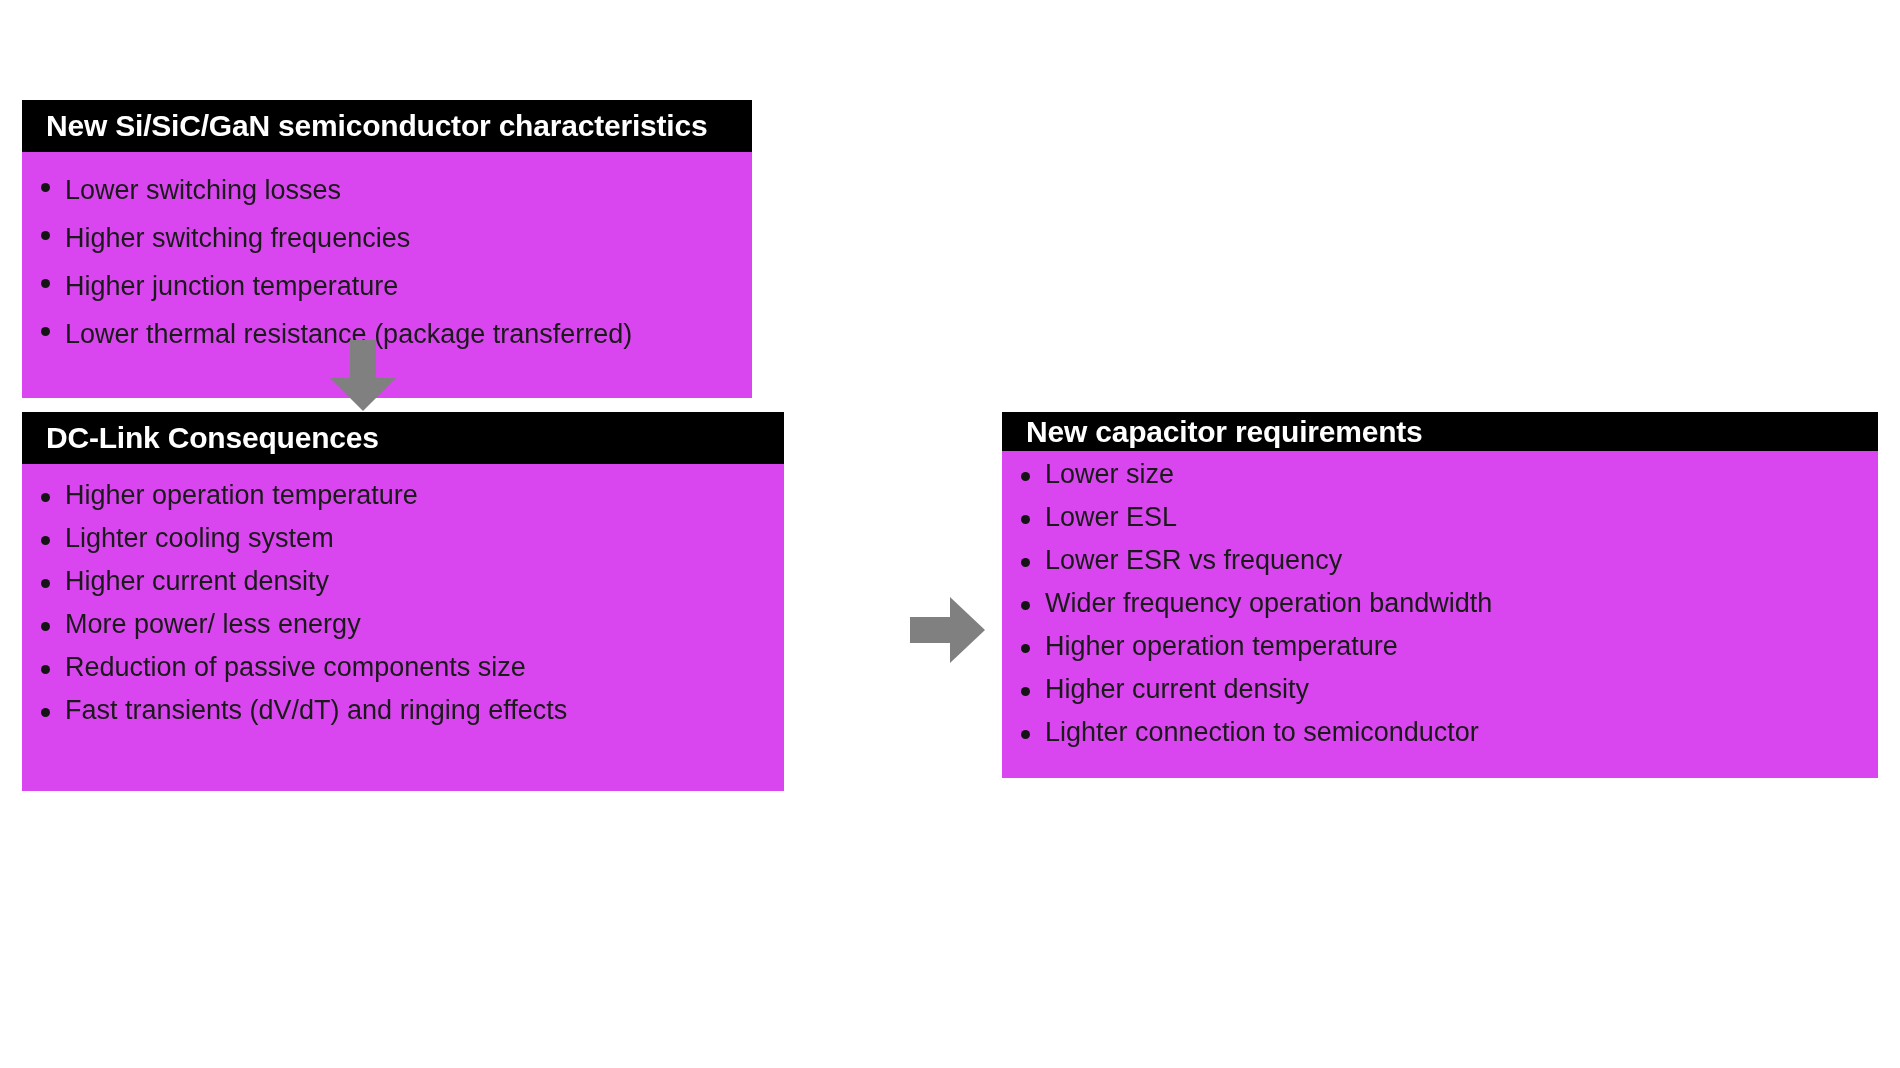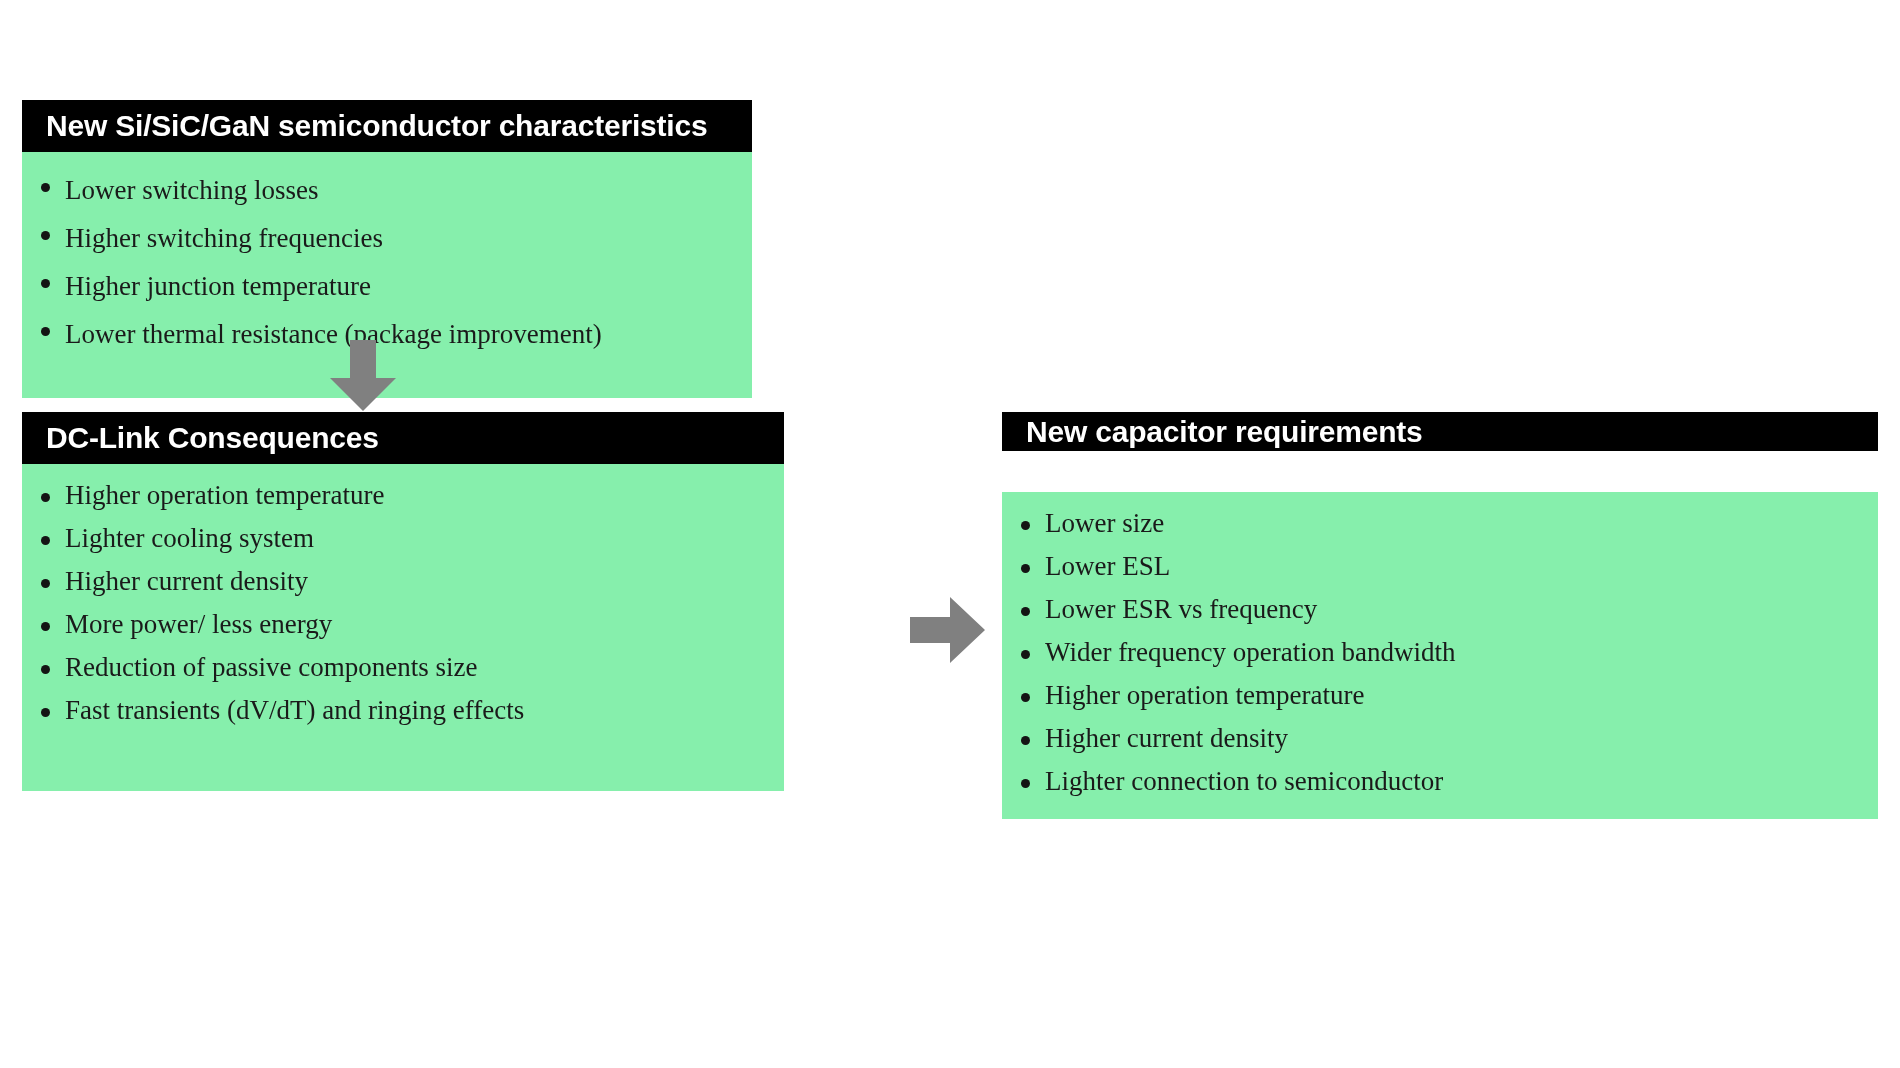--- a/index.html
+++ b/index.html
@@ -33,24 +33,23 @@
     background: #000000;
     color: #ffffff;
     font-weight: bold;
     letter-spacing: -0.2px;
     display: flex;
     align-items: center;
     padding-left: 24px;
     box-sizing: border-box;
   }
   .box-body {
-    background: #86efac;
+    background: #d946ef;
     box-sizing: border-box;
     padding: 14px 16px 16px 16px;
-    font-family: Liberation Serif, serif;
   }
   .bullet-list {
     list-style: none;
     margin: 0;
     padding: 0;
   }
   .bullet-list li {
     position: relative;
     color: #1a1a1a;
     padding-left: 27px;
@@ -109,22 +108,21 @@
     left: 1002px;
     top: 412px;
     width: 876px;
   }
   #box-capacitor .box-header {
     height: 39px;
     font-size: 30px;
   }
   #box-capacitor .box-body {
     height: 327px;
-    padding-top: 12px;
-    margin-top: 41px;
+    padding-top: 4px;
   }
   #box-capacitor .bullet-list li {
     font-size: 27px;
     line-height: 38px;
     margin-bottom: 5px;
   }
 
   
   .arrow {
     position: absolute;
@@ -158,21 +156,21 @@
         <li>
           <span class="dot"></span>
           <span>Higher switching frequencies</span>
         </li>
         <li>
           <span class="dot"></span>
           <span>Higher junction temperature</span>
         </li>
         <li>
           <span class="dot"></span>
-          <span>Lower thermal resistance (package improvement)</span>
+          <span>Lower thermal resistance (package transferred)</span>
         </li>
       </ul>
     </div>
   </div>
 
   <div class="arrow" id="arrow-down">
     <svg width="70" height="72" viewBox="0 0 70 72" xmlns="http://www.w3.org/2000/svg">
       <polygon points="22,0 48,0 48,38 68,38 35,71 2,38 22,38" fill="#808080"></polygon>
     </svg>
   </div>

